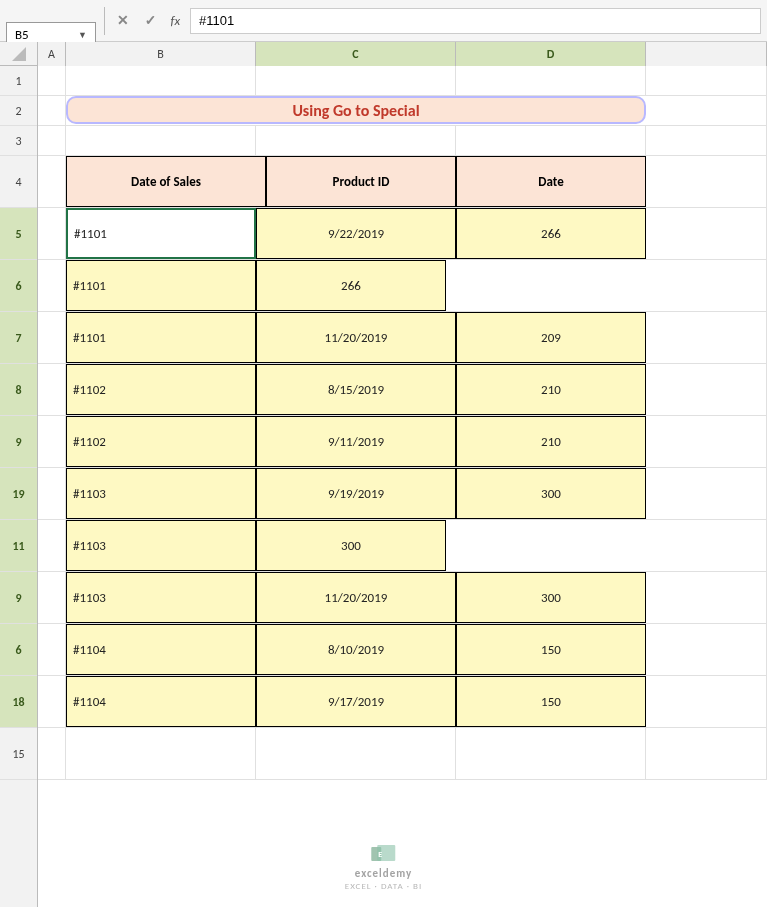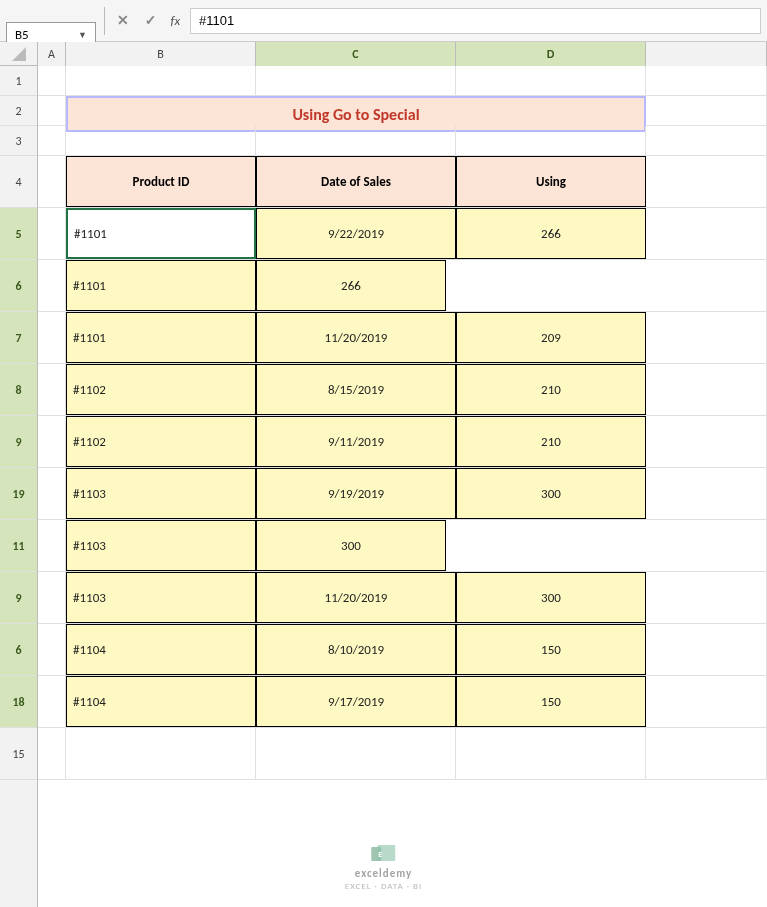--- a/index.html
+++ b/index.html
@@ -322,37 +322,37 @@
       <div class="grid-row r1">
         <div class="cell col-a"></div>
         <div class="cell col-b"></div>
         <div class="cell col-c"></div>
         <div class="cell col-d"></div>
         <div class="cell col-e"></div>
       </div>
 
       <div class="grid-row r2">
         <div class="cell col-a"></div>
-        <div class="title-cell" style="height:36px;">Using Go to Special</div>
+        <div class="title-cell" style="height:28px;border-radius:10px;">Using Go to Special</div>
         <div class="cell col-e"></div>
       </div>
 
       <div class="grid-row r3">
         <div class="cell col-a"></div>
         <div class="cell col-b"></div>
         <div class="cell col-c"></div>
         <div class="cell col-d"></div>
         <div class="cell col-e"></div>
       </div>
 
       <div class="grid-row r4">
         <div class="cell col-a"></div>
+        <div class="header-cell col-c">Date of Sales</div>
         <div class="header-cell col-b">Product ID</div>
-        <div class="header-cell col-c">Date of Sales</div>
-        <div class="header-cell col-d">Using</div>
+        <div class="header-cell col-d">Date</div>
         <div class="cell col-e"></div>
       </div>
 
       <div class="grid-row data-row">
         <div class="cell col-a"></div>
         <div class="data-cell col-b left selected-cell bg-white">#1101</div>
         <div class="data-cell col-c center bg-gray">9/22/2019</div>
         <div class="data-cell col-d center bg-gray">266</div>
         <div class="cell col-e"></div>
       </div>

